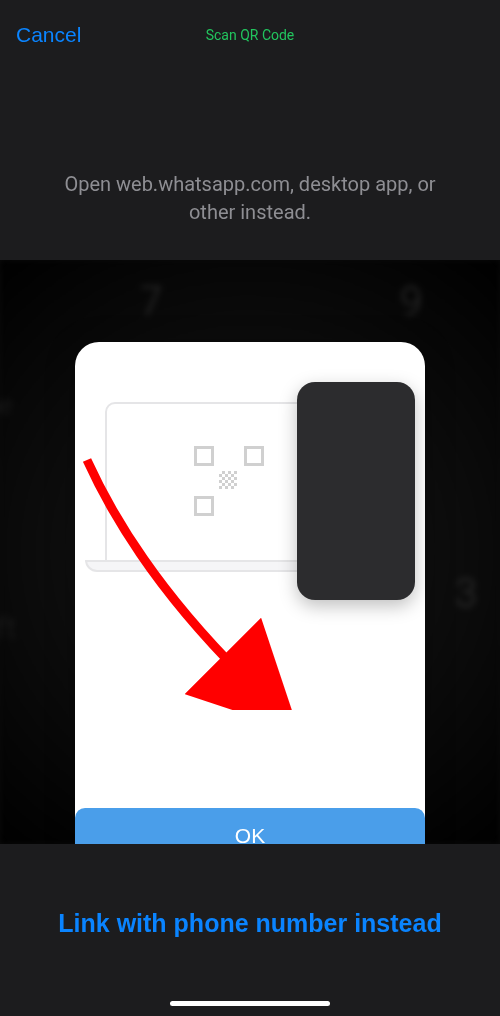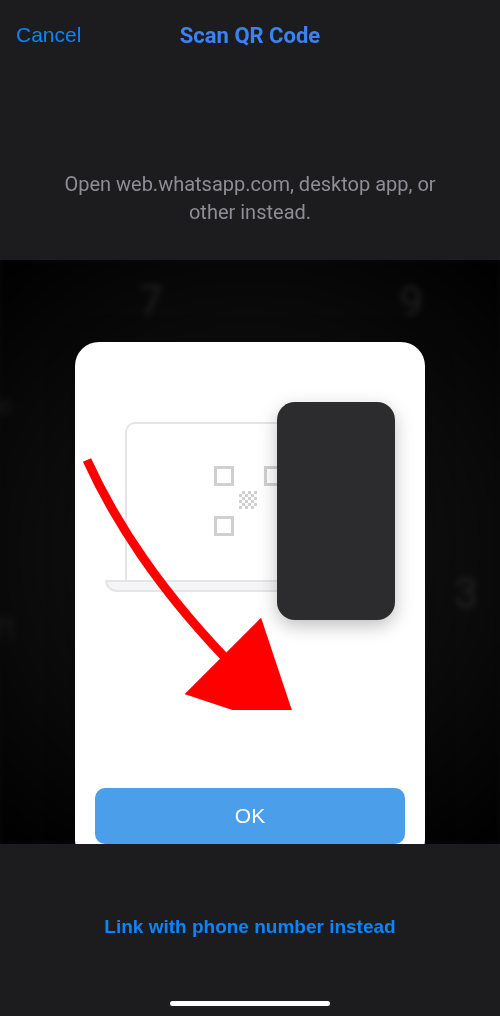--- a/index.html
+++ b/index.html
@@ -26,23 +26,23 @@
       color: #0a84ff;
       font-size: 21px;
       font-weight: 400;
       background: none;
       border: none;
       cursor: pointer;
       position: absolute;
       left: 16px;
     }
     .header-title {
-      color: #3b82f6;
-      font-size: 22px;
-      font-weight: 700;
+      color: #22c55e;
+      font-size: 14px;
+      font-weight: 400;
       margin: 0 auto;
     }
     .instruction-text {
       color: #8e8e93;
       font-size: 20px;
       text-align: center;
       padding: 0 40px;
       margin-top: 100px;
       line-height: 1.4;
     }
@@ -75,21 +75,20 @@
     .k5 { bottom: 50px; left: 250px; }
     .k6 { top: 350px; left: -10px; font-size: 30px; opacity: 0.3;}
     .modal-card {
       position: absolute;
       top: 82px;
       left: 75px;
       width: 350px;
       height: 522px;
       background: #ffffff;
       border-radius: 24px;
-      padding: 20px;
       display: flex;
       flex-direction: column;
       justify-content: space-between;
       box-shadow: 0 4px 30px rgba(0,0,0,0.3);
     }
     .illustration {
       position: relative;
       height: 280px;
       display: flex;
       align-items: center;
@@ -167,21 +166,21 @@
       pointer-events: none;
       z-index: 10;
     }
     .bottom-link {
       position: absolute;
       bottom: 78px;
       left: 0;
       width: 100%;
       text-align: center;
       color: #0a84ff;
-      font-size: 19px;
+      font-size: 25px;
       font-weight: 600;
       background: none;
       border: none;
       cursor: pointer;
     }
     .home-indicator {
       position: absolute;
       bottom: 10px;
       left: 50%;
       transform: translateX(-50%);

